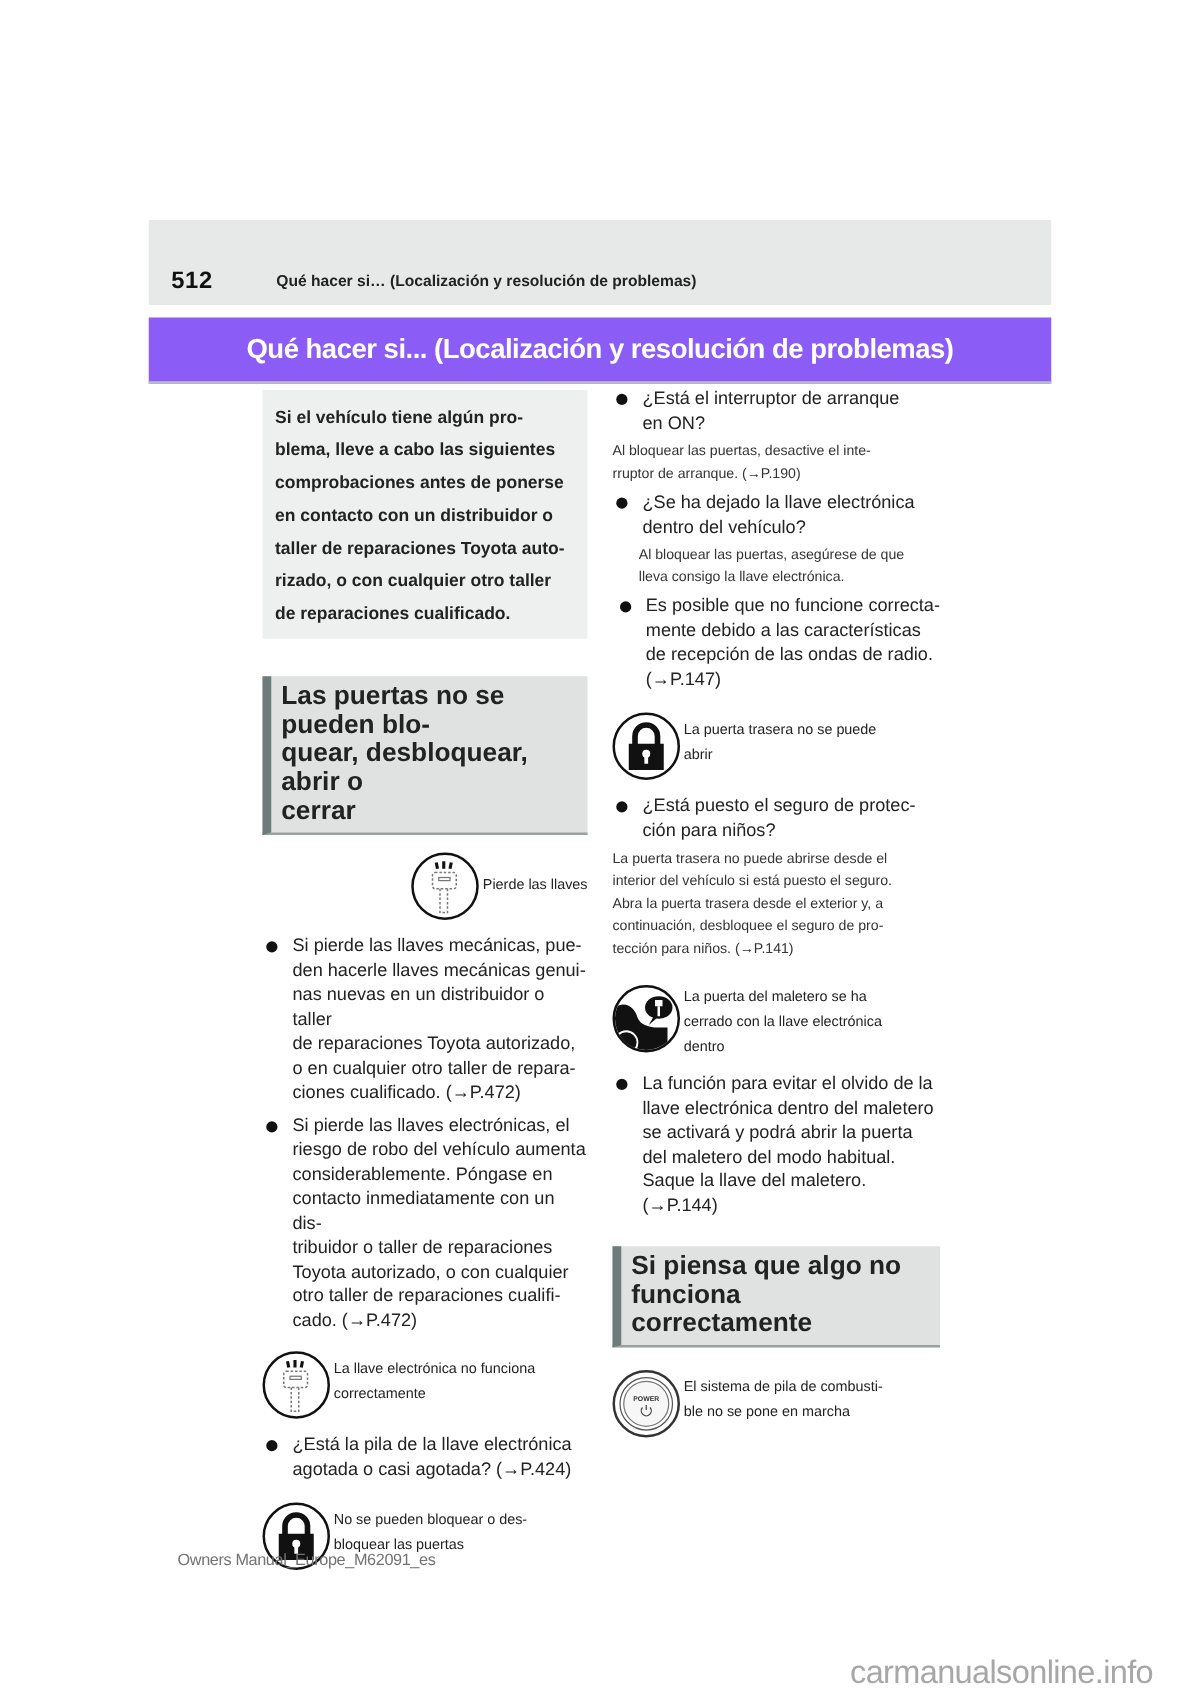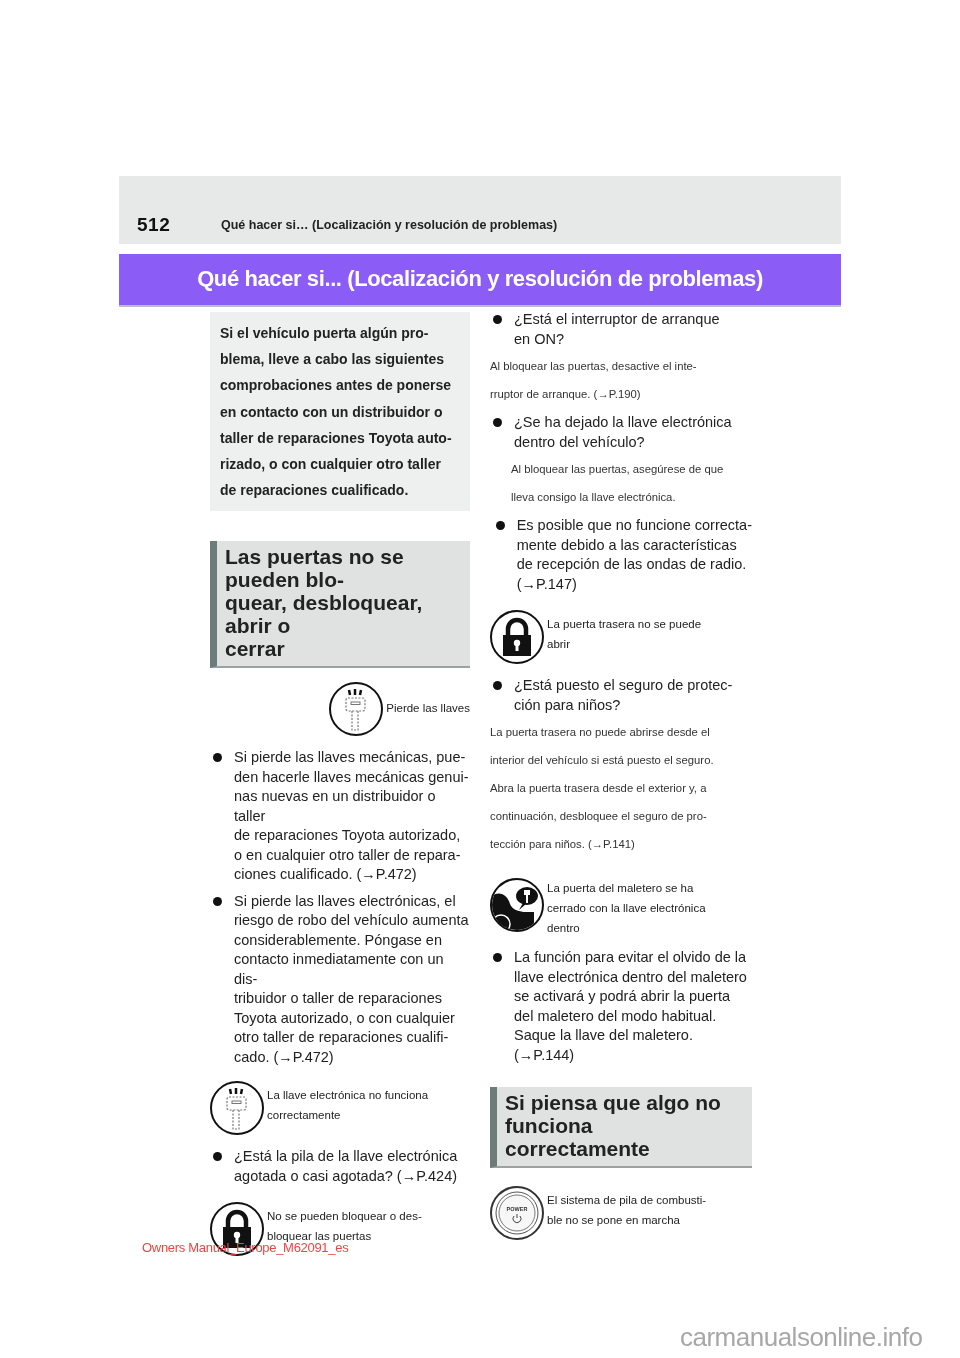--- a/index.html
+++ b/index.html
@@ -20,39 +20,39 @@
 
   .section-head { background:#dfe2e1; border-left:7px solid #6d7b7a; border-bottom:2px solid #9aa3a2; padding:4px 8px 6px 8px; }
   .section-head span { font-weight:bold; font-size:21px; line-height:23px; color:#222; display:block; }
 
   .icon-row { display:flex; align-items:flex-start; }
   .icon-circle { width:54px; height:54px; border:2px solid #111; border-radius:50%; flex:none; position:relative; box-sizing:border-box; overflow:hidden; background:#fff; }
   .icon-label { font-weight:normal; font-size:11.5px; line-height:20px; color:#222; padding-left:3px; }
 
   .bullet { display:flex; font-size:14.5px; line-height:19.5px; color:#222; }
   .bullet .dot { flex:none; width:9px; height:9px; border-radius:50%; background:#111; margin:5px 12px 0 3px; }
-  .note { font-size:11.3px; line-height:28px; color:#333; }
-
-  .footer { position:absolute; left:142px; top:1240px; font-size:13px; color:#ef4444; letter-spacing:-0.3px; }
+  .note { font-size:11.3px; line-height:18px; color:#333; }
+
+  .footer { position:absolute; left:142px; top:1240px; font-size:13px; color:#737373; letter-spacing:-0.3px; }
   .watermark { position:absolute; left:680px; top:1322px; font-size:26px; color:#a7a7a7; letter-spacing:-0.5px; }
 </style>
 </head>
 <body>
 
 <div class="header-band"></div>
 <div class="page-num">512</div>
 <div class="running-title">Qué hacer si… (Localización y resolución de problemas)</div>
 
 <div class="title-band">
   <div class="main-title">Qué hacer si... (Localización y resolución de problemas)</div>
 </div>
 
 <div class="col col-left">
   <div class="intro-box">
-    <p style="white-space:pre-line;">Si el vehículo puerta algún pro-
+    <p style="white-space:pre-line;">Si el vehículo tiene algún pro-
 blema, lleve a cabo las siguientes
 comprobaciones antes de ponerse
 en contacto con un distribuidor o
 taller de reparaciones Toyota auto-
 rizado, o con cualquier otro taller
 de reparaciones cualificado.</p>
   </div>
 
   <div class="section-head" style="margin-top:30px;">
     <span style="white-space:pre-line;">Las puertas no se pueden blo-

